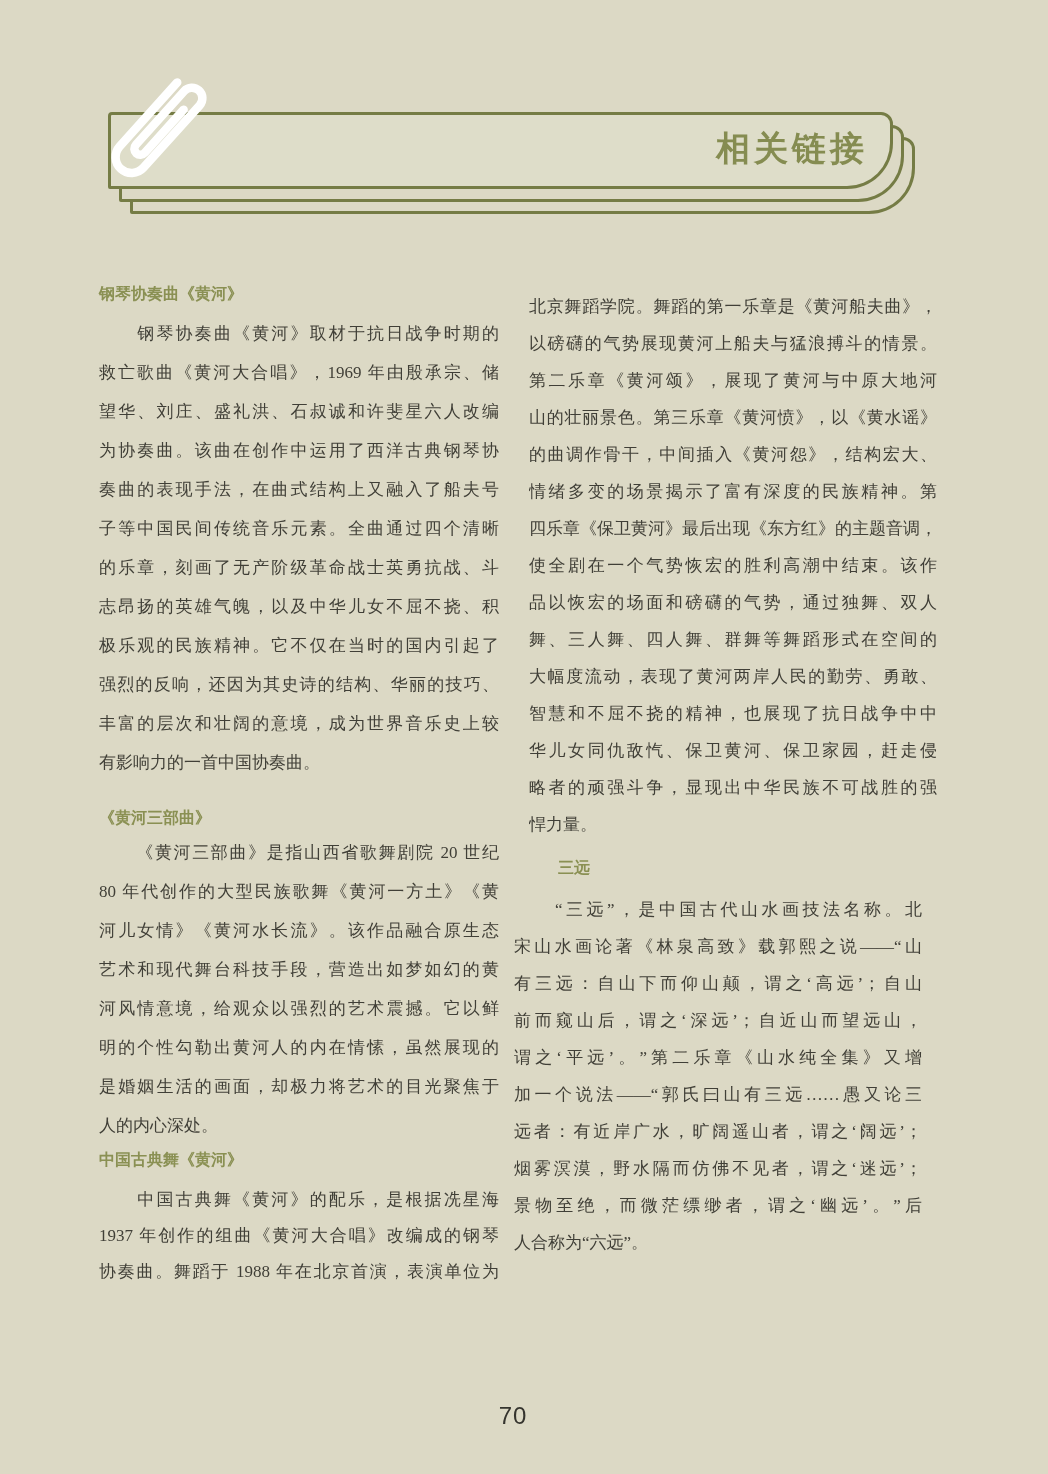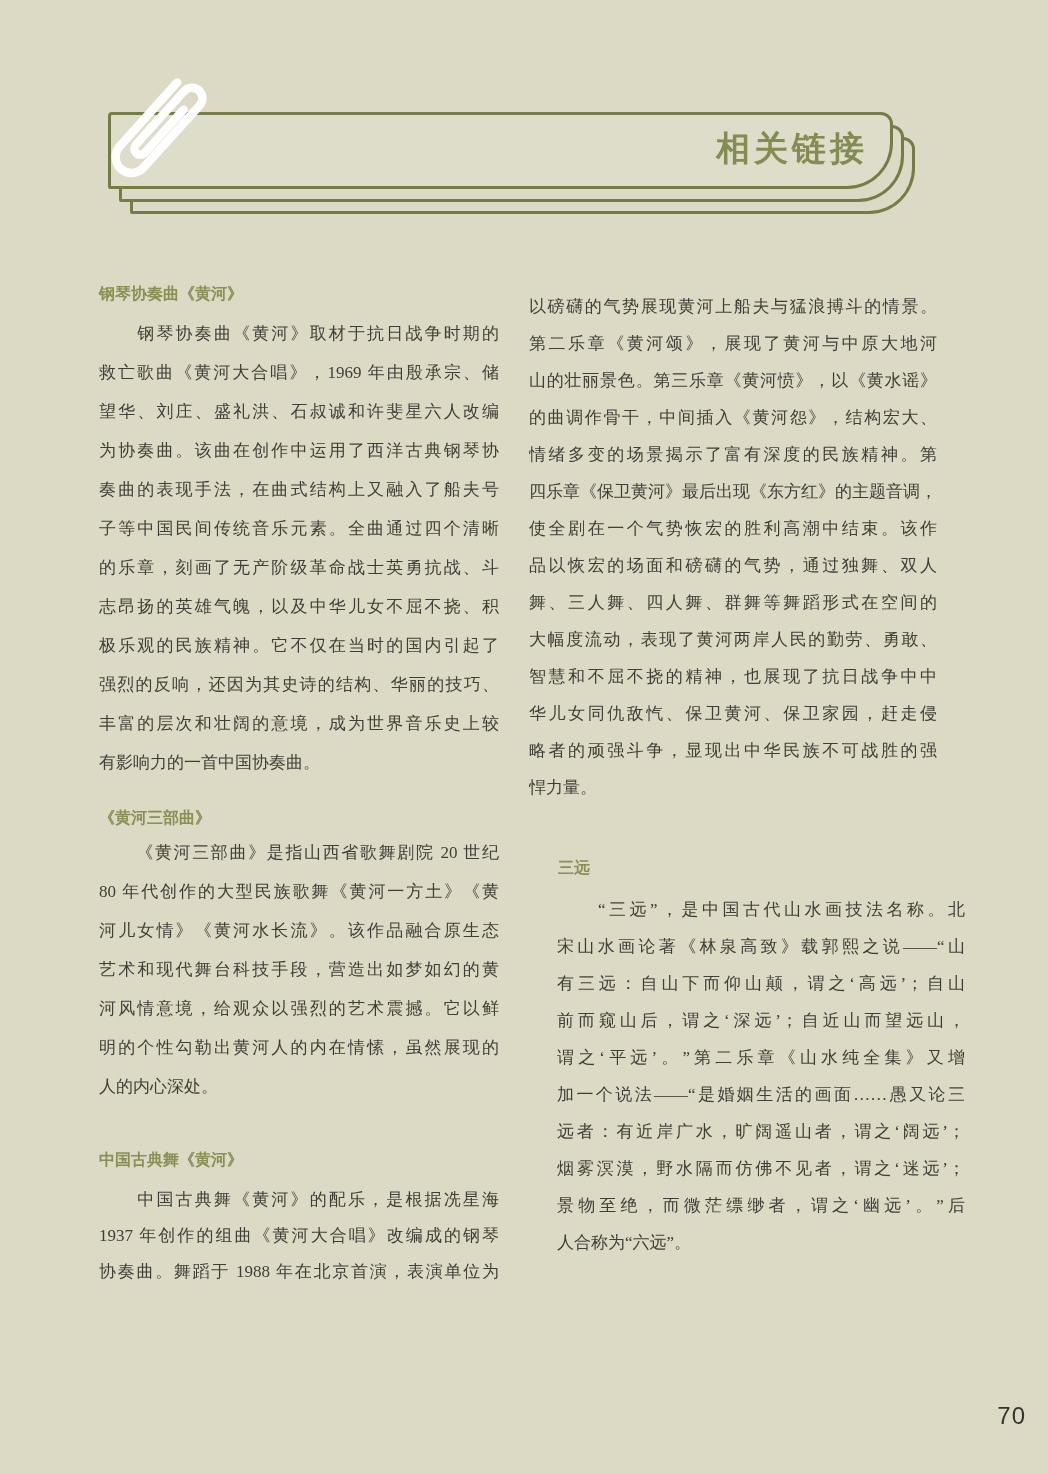--- a/index.html
+++ b/index.html
@@ -62,21 +62,21 @@
     text-align-last:justify;
     word-break:break-all;
     overflow:hidden;
   }
   .line.last { text-align-last:left; }
 
   .page-number {
     position:absolute;
     left:0; top:1402px;
     width:1026px;
-    text-align:right;
+    text-align:center;
     font-family:"Liberation Sans", sans-serif;
     font-size:24px;
     letter-spacing:1px;
     color:#35342e;
   }
 </style>
 </head>
 <body>
 
 <div class="page">
@@ -110,57 +110,59 @@
       </div>
 
     <div class="hblock" style="left:99px; top:805px;">《黄河三部曲》</div>
     <div class="lines" style="left:99px; top:833px; width:400px; --lh:39px;">
         <div class="line">　　《黄河三部曲》是指山西省歌舞剧院 20 世纪</div>
         <div class="line">80 年代创作的大型民族歌舞《黄河一方土》《黄</div>
         <div class="line">河儿女情》《黄河水长流》。该作品融合原生态</div>
         <div class="line">艺术和现代舞台科技手段，营造出如梦如幻的黄</div>
         <div class="line">河风情意境，给观众以强烈的艺术震撼。它以鲜</div>
         <div class="line">明的个性勾勒出黄河人的内在情愫，虽然展现的</div>
+        <div class="line">是婚姻生活的画面，却极力将艺术的目光聚焦于</div>
         <div class="line last">人的内心深处。</div>
       </div>
 
     <div class="hblock" style="left:99px; top:1147px;">中国古典舞《黄河》</div>
     <div class="lines" style="left:99px; top:1182px; width:400px; --lh:36px;">
         <div class="line">　　中国古典舞《黄河》的配乐，是根据冼星海</div>
         <div class="line">1937 年创作的组曲《黄河大合唱》改编成的钢琴</div>
         <div class="line">协奏曲。舞蹈于 1988 年在北京首演，表演单位为</div>
       </div>
   </div>
 
   <div>
     <div class="lines" style="left:529px; top:288px; width:408px; --lh:37px;">
+        <div class="line">北京舞蹈学院。舞蹈的第一乐章是《黄河船夫曲》，</div>
         <div class="line">以磅礴的气势展现黄河上船夫与猛浪搏斗的情景。</div>
         <div class="line">第二乐章《黄河颂》，展现了黄河与中原大地河</div>
         <div class="line">山的壮丽景色。第三乐章《黄河愤》，以《黄水谣》</div>
         <div class="line">的曲调作骨干，中间插入《黄河怨》，结构宏大、</div>
         <div class="line">情绪多变的场景揭示了富有深度的民族精神。第</div>
         <div class="line">四乐章《保卫黄河》最后出现《东方红》的主题音调，</div>
         <div class="line">使全剧在一个气势恢宏的胜利高潮中结束。该作</div>
         <div class="line">品以恢宏的场面和磅礴的气势，通过独舞、双人</div>
         <div class="line">舞、三人舞、四人舞、群舞等舞蹈形式在空间的</div>
         <div class="line">大幅度流动，表现了黄河两岸人民的勤劳、勇敢、</div>
         <div class="line">智慧和不屈不挠的精神，也展现了抗日战争中中</div>
         <div class="line">华儿女同仇敌忾、保卫黄河、保卫家园，赶走侵</div>
         <div class="line">略者的顽强斗争，显现出中华民族不可战胜的强</div>
         <div class="line last">悍力量。</div>
       </div>
 
     <div class="hblock" style="left:529px; top:855px;margin-left:29px;">三远</div>
-    <div class="lines" style="left:557px; top:891px; width:408px; --lh:37px;">
+    <div class="lines" style="left:514px; top:891px; width:408px; --lh:37px;">
         <div class="line">　　“三远”，是中国古代山水画技法名称。北</div>
         <div class="line">宋山水画论著《林泉高致》载郭熙之说——“山</div>
         <div class="line">有三远：自山下而仰山颠，谓之‘高远’；自山</div>
         <div class="line">前而窥山后，谓之‘深远’；自近山而望远山，</div>
         <div class="line">谓之‘平远’。”第二乐章《山水纯全集》又增</div>
-        <div class="line">加一个说法——“是婚姻生活的画面……愚又论三</div>
+        <div class="line">加一个说法——“郭氏曰山有三远……愚又论三</div>
         <div class="line">远者：有近岸广水，旷阔遥山者，谓之‘阔远’；</div>
         <div class="line">烟雾溟漠，野水隔而仿佛不见者，谓之‘迷远’；</div>
         <div class="line">景物至绝，而微茫缥缈者，谓之‘幽远’。”后</div>
         <div class="line last">人合称为“六远”。</div>
       </div>
   </div>
 
   <div class="page-number">70</div>
 
 </div>

